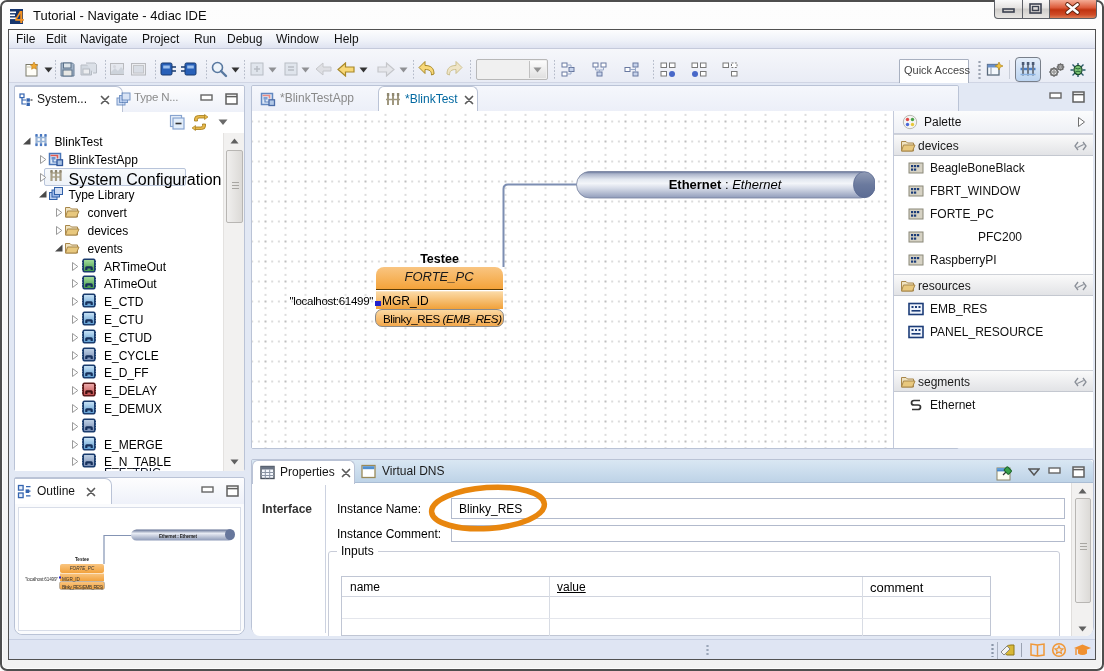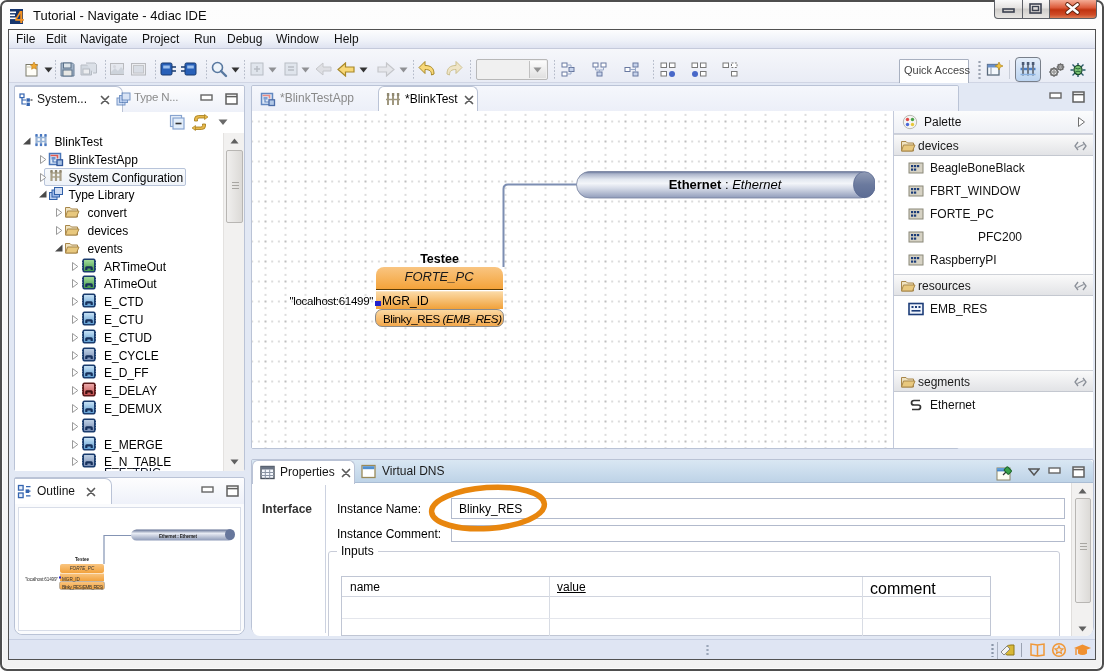--- a/index.html
+++ b/index.html
@@ -353,21 +353,21 @@
 <svg style="position:absolute;left:24px;top:39px" width="8" height="11">
             <path d="M1.5 1.5 L6.8 5.5 L1.5 9.5 Z" fill="#fdfdfd" stroke="#9a9a9a"></path>
           </svg>
 <svg style="position:absolute;left:33px;top:36px" width="16" height="16" viewBox="0 0 16 16">
             <path d="M3 4 L13 4 M3 8 L13 8" stroke="#b0a890" stroke-width="1.6"></path>
             <path d="M3.5 2 L3.5 12 M8 2 L8 12 M12.5 2 L12.5 12" stroke="#a89f88" stroke-width="2.2"></path>
             <rect x="2.4" y="1" width="2.2" height="2.6" fill="#8f8670"></rect>
             <rect x="6.9" y="1" width="2.2" height="2.6" fill="#8f8670"></rect>
             <rect x="11.4" y="1" width="2.2" height="2.6" fill="#8f8670"></rect>
           </svg>
-<span style="position:absolute;left:53.5px;top:38px;font-size:12px;color:#000;white-space:nowrap;">System Configuration</span>
+<span style="position:absolute;left:53.5px;top:38px;font-size:16px;color:#000;white-space:nowrap;">System Configuration</span>
 <svg style="position:absolute;left:23px;top:57px" width="10" height="9">
             <path d="M8.5 0.5 L8.5 7.5 L1 7.5 Z" fill="#4a4a4a"></path>
           </svg>
 <svg style="position:absolute;left:33px;top:53px" width="16" height="16" viewBox="0 0 16 16">
             <rect x="1.5" y="6.5" width="7.5" height="7" fill="#b8cdf0" stroke="#3060a8"></rect>
             <rect x="4" y="4" width="7.5" height="7" fill="#9bb8e8" stroke="#3060a8"></rect>
             <rect x="6.5" y="1.5" width="8" height="7" fill="#cfdcf2" stroke="#3060a8"></rect>
           </svg>
 <span style="position:absolute;left:53.5px;top:55px;font-size:12px;color:#000;white-space:nowrap;text-align:right;">Type Library</span>
 <svg style="position:absolute;left:39.6px;top:74px" width="8" height="11">
@@ -654,21 +654,21 @@
         <span class="ttxt" style="left:26px;">*BlinkTestApp</span>
       </div>
       <div class="tab active" style="left:126px; width:100px; height:26px; border-left:1px solid #bac3d6; border-radius:6px 6px 0 0;">
         <svg style="position:absolute;left:6px;top:5px" width="16" height="15" viewBox="0 0 16 15">
           <path d="M1 7.5 L15 7.5" stroke="#a09880" stroke-width="1.5"></path>
           <path d="M3 2 L3 13 M8 2 L8 13 M13 2 L13 13" stroke="#a09880" stroke-width="2"></path>
           <rect x="1.9" y="1" width="2.4" height="3" fill="#8f8870"></rect>
             <rect x="6.9" y="1" width="2.4" height="3" fill="#8f8870"></rect>
             <rect x="11.9" y="1" width="2.4" height="3" fill="#8f8870"></rect>
         </svg>
-        <span class="ttxt" style="left:26px; color:#000000;">*BlinkTest</span>
+        <span class="ttxt" style="left:26px; color:#0369a1;">*BlinkTest</span>
         <svg style="position:absolute;left:84px;top:7px" width="12" height="12" viewBox="0 0 12 12">
           <path d="M2.5 2.5 L9.5 9.5 M9.5 2.5 L2.5 9.5" stroke="#5a5a5a" stroke-width="1.7" stroke-linecap="round"></path>
         </svg>
       </div>
       <svg style="position:absolute;left:797px;top:6px" width="14" height="10">
           <rect x="1" y="1" width="11" height="5" fill="#fff" stroke="#666" stroke-width="1.4"></rect>
         </svg>
       <svg style="position:absolute;left:820px;top:5px" width="13" height="12">
           <rect x="1" y="1" width="11" height="10" fill="#fff" stroke="#5f5f5f" stroke-width="1.5"></rect>
           <path d="M1 3.6 L12 3.6" stroke="#5f5f5f" stroke-width="1.5"></path>
@@ -810,20 +810,30 @@
         <div class="pitem" style="top:187px;text-align:right;">
             <svg class="pico" width="16" height="16" viewBox="0 0 16 16">
               <rect x="1" y="2.5" width="14" height="11" fill="#eef3fb" stroke="#1c3c78" stroke-width="1.6"></rect>
               <rect x="3.5" y="5" width="2" height="2" fill="#1c3c78"></rect>
               <rect x="7" y="5" width="2" height="2" fill="#1c3c78"></rect>
               <rect x="10.5" y="5" width="2" height="2" fill="#1c3c78"></rect>
               <rect x="3.5" y="9" width="9" height="1.6" fill="#1c3c78"></rect>
             </svg>
             <span style="left:36px;">EMB_RES</span>
           </div>
+        <div class="pitem" style="top:210px;">
+            <svg class="pico" width="16" height="16" viewBox="0 0 16 16">
+              <rect x="1" y="2.5" width="14" height="11" fill="#eef3fb" stroke="#1c3c78" stroke-width="1.6"></rect>
+              <rect x="3.5" y="5" width="2" height="2" fill="#1c3c78"></rect>
+              <rect x="7" y="5" width="2" height="2" fill="#1c3c78"></rect>
+              <rect x="10.5" y="5" width="2" height="2" fill="#1c3c78"></rect>
+              <rect x="3.5" y="9" width="9" height="1.6" fill="#1c3c78"></rect>
+            </svg>
+            <span style="left:36px;">PANEL_RESOURCE</span>
+          </div>
         <div class="drawer" style="top:259px;">
             <svg style="position:absolute;left:6px;top:3px" width="16" height="16" viewBox="0 0 16 16">
               <path d="M1.5 3.5 L6 3.5 L7.5 5 L13.5 5 L13.5 13 L1.5 13 Z" fill="#f0e3c0" stroke="#a8874a" stroke-width="1"></path>
               <path d="M3.5 7 L15 7 L12.5 13 L1.5 13 Z" fill="#e8c87e" stroke="#a8874a" stroke-width="1"></path>
             </svg>
             <svg style="position:absolute;right:6px;top:6px" width="13" height="10" viewBox="0 0 13 10">
               <path d="M4 1 L1 5 L4 9 M9 1 L12 5 L9 9" stroke="#8a8f98" stroke-width="1.3" fill="none"></path>
               <path d="M3 5 L10 5" stroke="#8a8f98" stroke-width="1.3" transform="rotate(-25 6.5 5)"></path>
             </svg>
             <span class="dtxt">segments</span>
@@ -883,21 +893,21 @@
         <input style="position: absolute; left: 199px; top: 15px; width: 614px; height: 21px; border: 1px solid rgb(178, 186, 204); font-family: &quot;Liberation Sans&quot;; font-size: 12px; padding-left: 7px; color: rgb(0, 0, 0);" value="Blinky_RES">
         <span style="position:absolute; left:85px; top:44px; font-size:12px; color:#000;">Instance Comment:</span>
         <input style="position: absolute; left: 199px; top: 42px; width: 614px; height: 17px; border: 1px solid rgb(178, 186, 204); font-family: &quot;Liberation Sans&quot;; font-size: 12px; padding-left: 7px;" value="">
         <fieldset style="position:absolute; left:76px; top:61px; width:732px; height:110px; border:1px solid #c8ccd8; border-radius:3px;">
           <legend style="font-size:12px; color:#000; margin-left:8px; padding:0 4px;">Inputs</legend>
         </fieldset>
         <div style="position:absolute; left:89px; top:93px; width:650px; height:60px; border:1px solid #c0c6d4; background:#fff;">
           <div style="position:absolute; left:0; top:0; width:100%; height:20px; border-bottom:1px solid #d0d4de;">
             <span style="position:absolute; left:8px; top:3px; font-size:12px; color:#000;">name</span>
             <span style="position:absolute; left:215px; top:3px; font-size:12px; color:#000;text-decoration:underline;">value</span>
-            <span style="position:absolute; left:528px; top:3px; font-size:16px; color:#000;">comment</span>
+            <span style="position:absolute; left:528px; top:3px; font-size:13px; color:#000;">comment</span>
           </div>
           <div style="position:absolute; left:207px; top:0; width:1px; height:60px; background:#d8dce4;"></div>
           <div style="position:absolute; left:520px; top:0; width:1px; height:60px; background:#d8dce4;"></div>
           <div style="position:absolute; left:0; top:41px; width:100%; height:1px; background:#e4e6ec;"></div>
         </div>
 
         <div style="position:absolute; left:819px; top:0px; width:22px; height:153px; background:#f2f1f0; border-left:1px solid #e0dedc;">
           <svg style="position:absolute;left:6px;top:5px" width="9" height="6">
               <path d="M0.5 5.5 L8.5 5.5 L4.5 0.5 Z" fill="#606060"></path>
             </svg>

